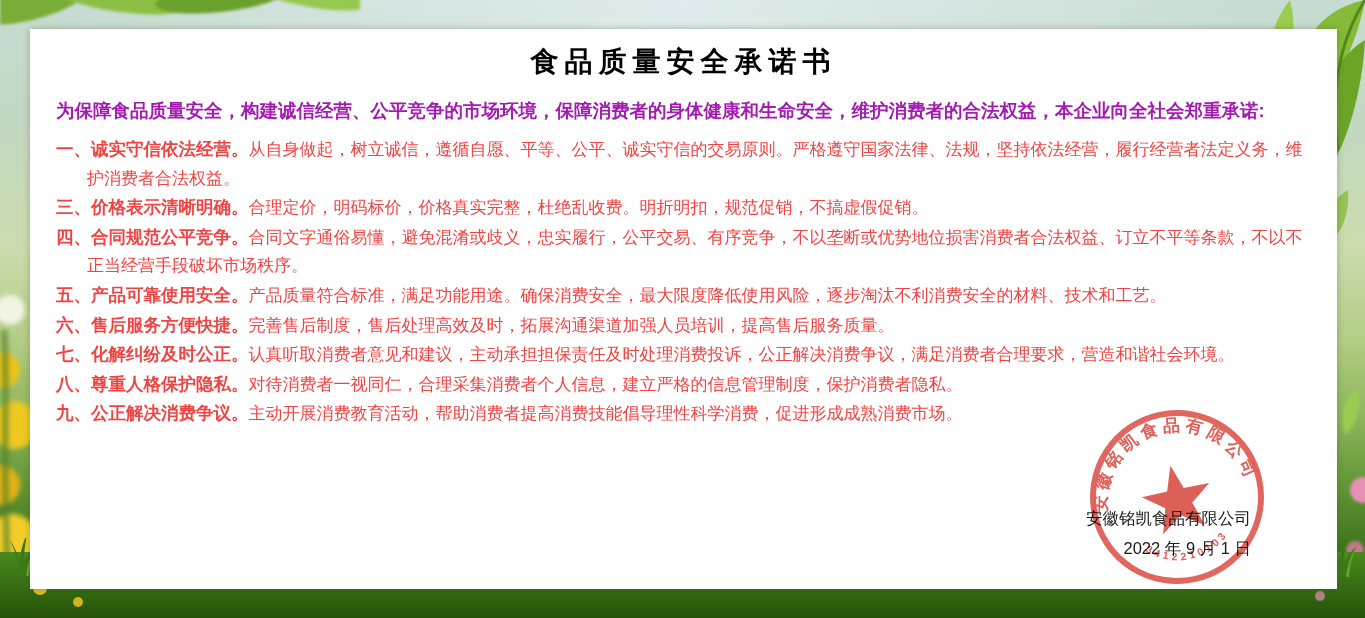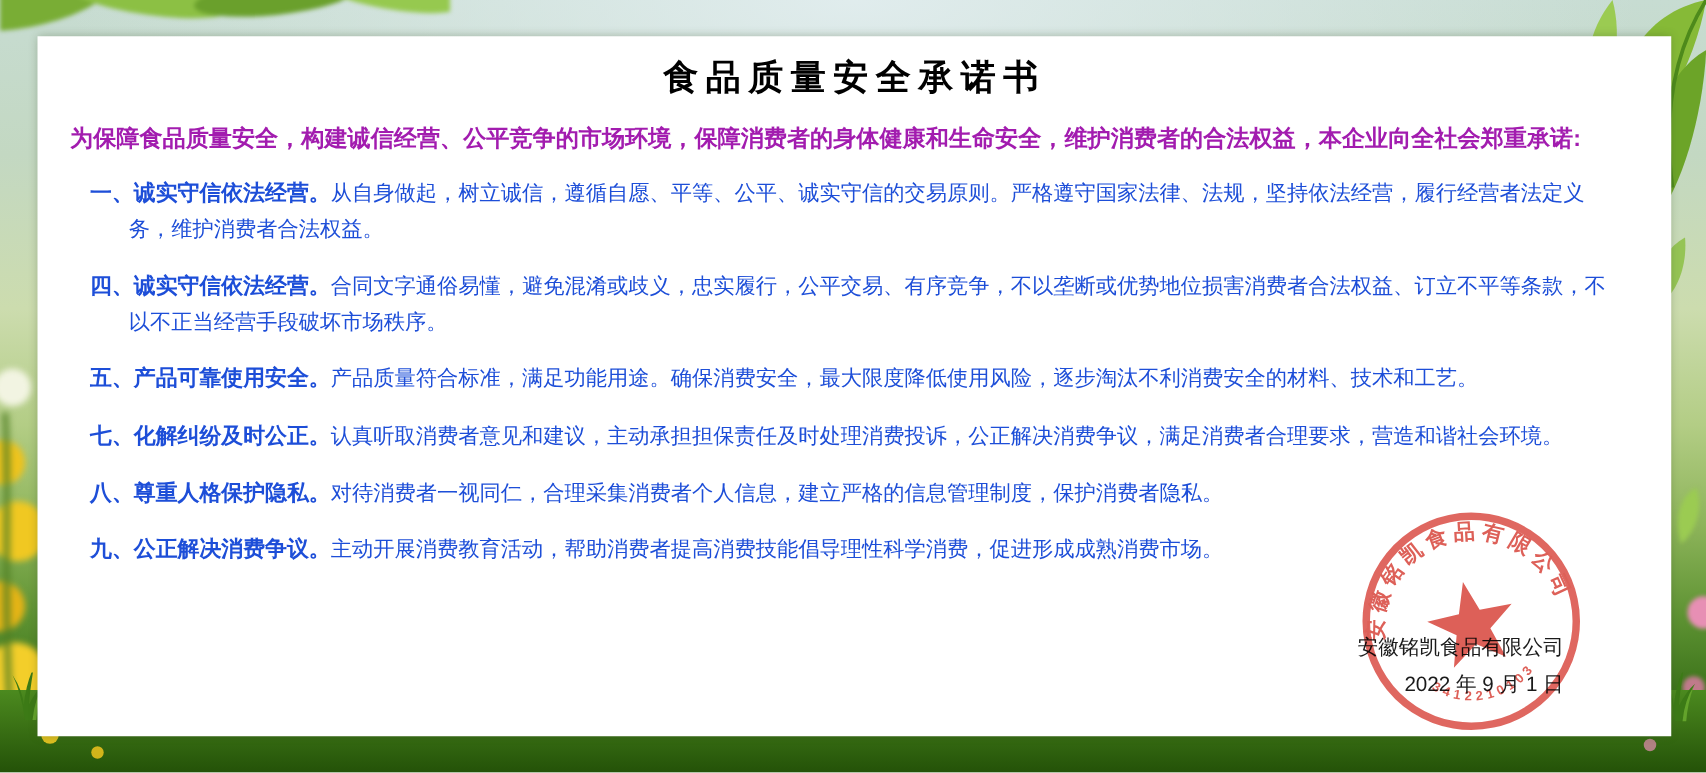--- a/index.html
+++ b/index.html
@@ -26,21 +26,21 @@
   .doc-title{
     margin:2px 0 0 0;text-align:center;color:#000;
     font-size:28px;font-weight:700;letter-spacing:6px;
   }
   .intro{
     margin:17px 0 0 0;color:#a21caf;
     font-size:18.5px;font-weight:700;line-height:26px;
   }
   .items{margin-top:11px;}
   .item{
-    margin:16px;color:#1d4ed8;font-size:17px;line-height:28.6px;
+    margin:0;color:#ef4444;font-size:17px;line-height:28.6px;
     padding-left:31px;text-indent:-31px;
   }
   .item .lead{font-weight:700;font-size:17.5px;}
   .signature{
     position:absolute;right:86px;bottom:26px;text-align:right;
     color:#1a1a1a;font-size:16.5px;line-height:30px;
   }
   .stamp{
     position:absolute;right:70px;bottom:2px;width:180px;height:180px;
     transform:rotate(-12deg);
@@ -116,22 +116,24 @@
   </svg>
 
   <div class="card">
 
     <h1 class="doc-title">食品质量安全承诺书</h1>
 
     <p class="intro">为保障食品质量安全，构建诚信经营、公平竞争的市场环境，保障消费者的身体健康和生命安全，维护消费者的合法权益，本企业向全社会郑重承诺:</p>
 
     <div class="items">
       <p class="item"><span class="lead">一、诚实守信依法经营。</span><span>从自身做起，树立诚信，遵循自愿、平等、公平、诚实守信的交易原则。严格遵守国家法律、法规，坚持依法经营，履行经营者法定义务，维护消费者合法权益。</span></p>
-      <p class="item"><span class="lead">四、诚实守信依法经营。</span><span>合同文字通俗易懂，避免混淆或歧义，忠实履行，公平交易、有序竞争，不以垄断或优势地位损害消费者合法权益、订立不平等条款，不以不正当经营手段破坏市场秩序。</span></p>
+      <p class="item"><span class="lead">三、价格表示清晰明确。</span><span>合理定价，明码标价，价格真实完整，杜绝乱收费。明折明扣，规范促销，不搞虚假促销。</span></p>
+      <p class="item"><span class="lead">四、合同规范公平竞争。</span><span>合同文字通俗易懂，避免混淆或歧义，忠实履行，公平交易、有序竞争，不以垄断或优势地位损害消费者合法权益、订立不平等条款，不以不正当经营手段破坏市场秩序。</span></p>
       <p class="item"><span class="lead">五、产品可靠使用安全。</span><span>产品质量符合标准，满足功能用途。确保消费安全，最大限度降低使用风险，逐步淘汰不利消费安全的材料、技术和工艺。</span></p>
+      <p class="item"><span class="lead">六、售后服务方便快捷。</span><span>完善售后制度，售后处理高效及时，拓展沟通渠道加强人员培训，提高售后服务质量。</span></p>
       <p class="item"><span class="lead">七、化解纠纷及时公正。</span><span>认真听取消费者意见和建议，主动承担担保责任及时处理消费投诉，公正解决消费争议，满足消费者合理要求，营造和谐社会环境。</span></p>
       <p class="item"><span class="lead">八、尊重人格保护隐私。</span><span>对待消费者一视同仁，合理采集消费者个人信息，建立严格的信息管理制度，保护消费者隐私。</span></p>
       <p class="item"><span class="lead">九、公正解决消费争议。</span><span>主动开展消费教育活动，帮助消费者提高消费技能倡导理性科学消费，促进形成成熟消费市场。</span></p>
     </div>
 
     <div class="signature">
       <div>安徽铭凯食品有限公司</div>
       <div>2022 年 9 月 1 日</div>
     </div>
 

